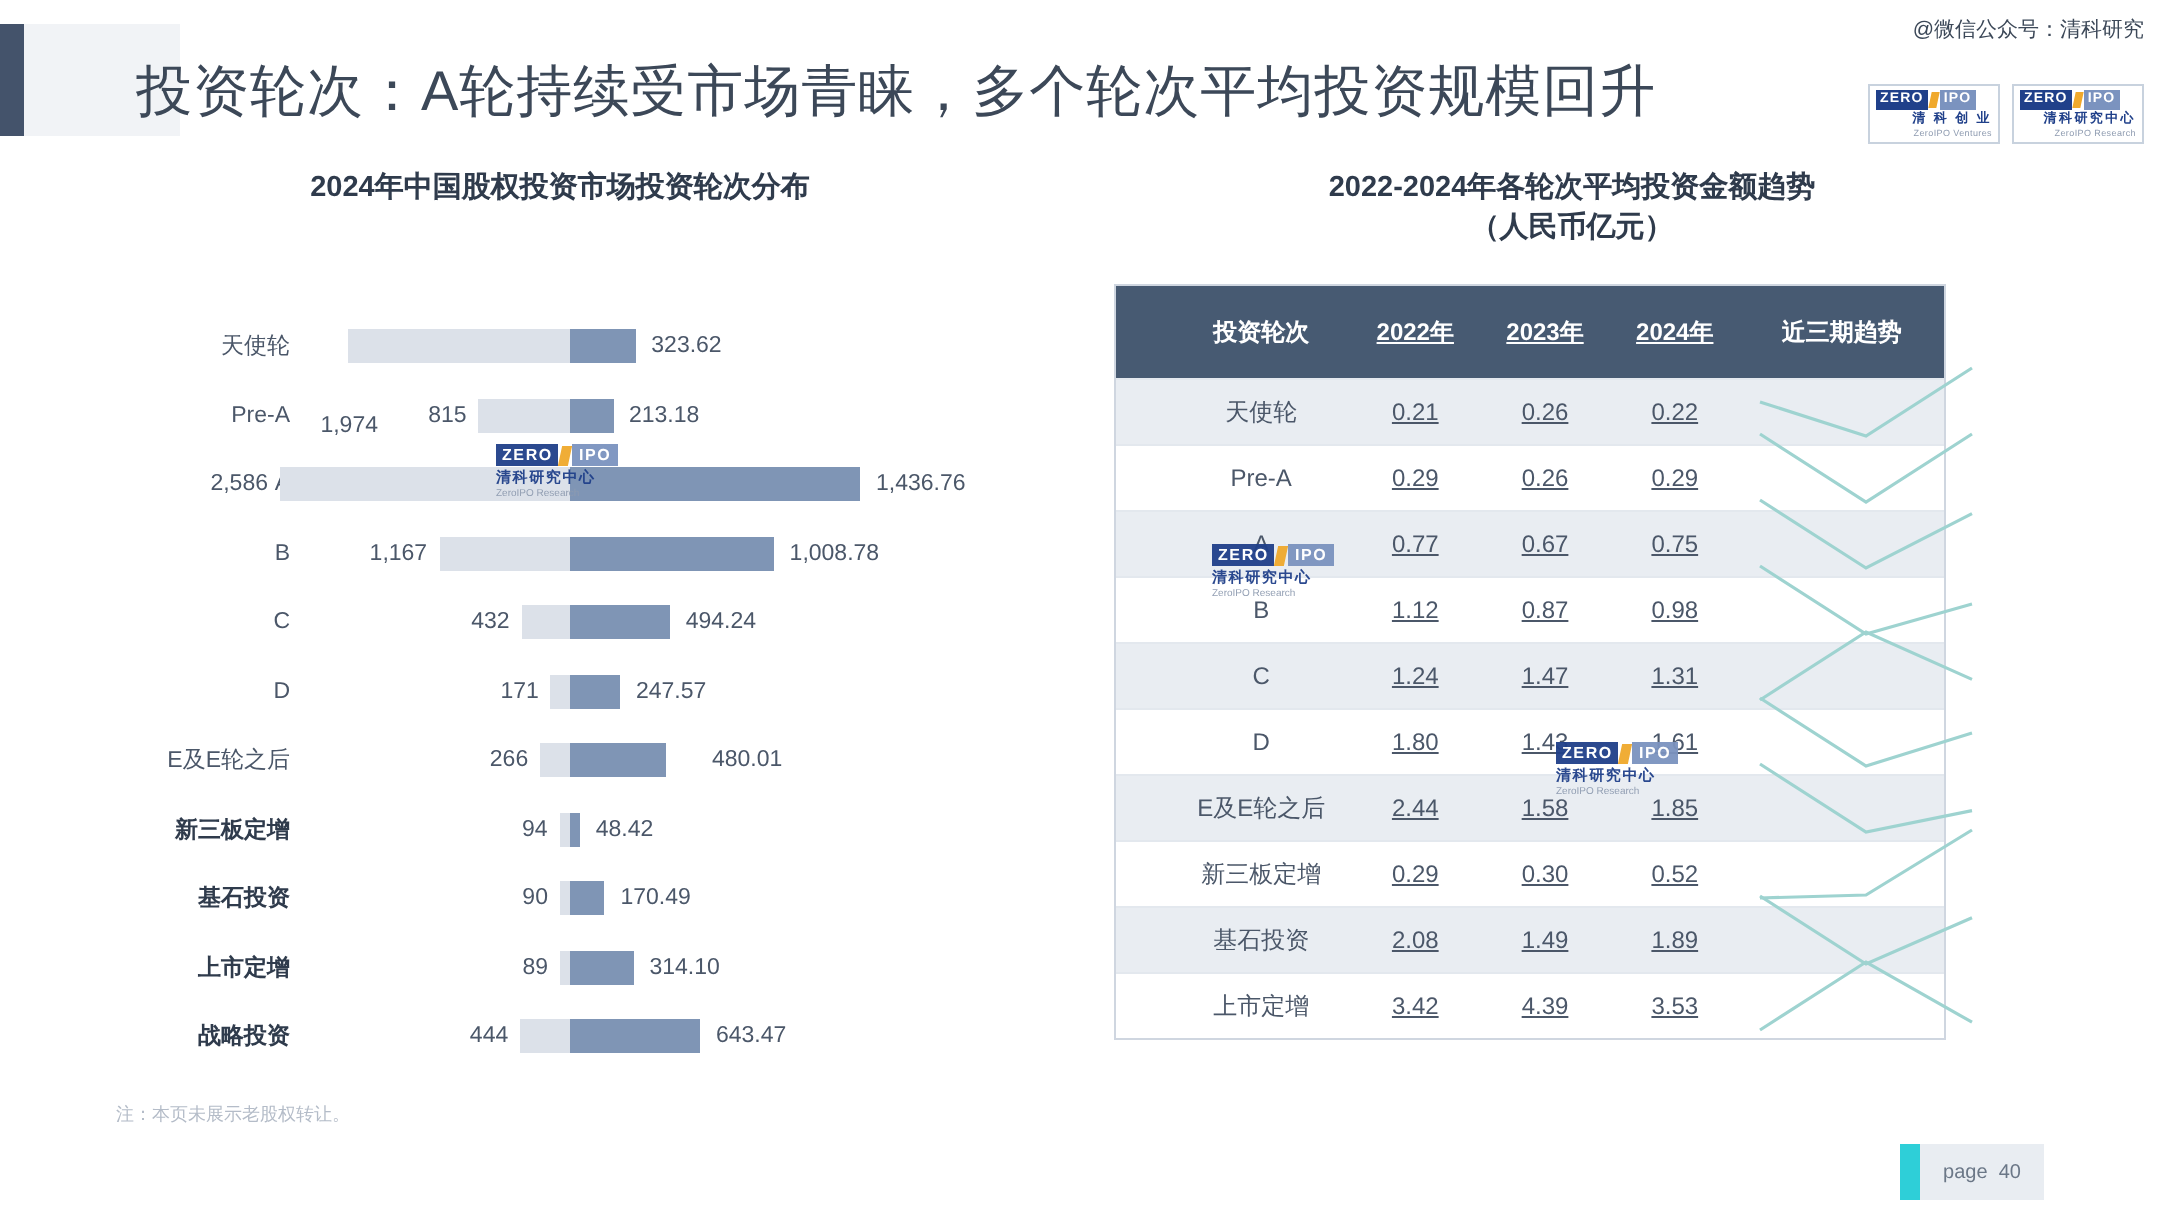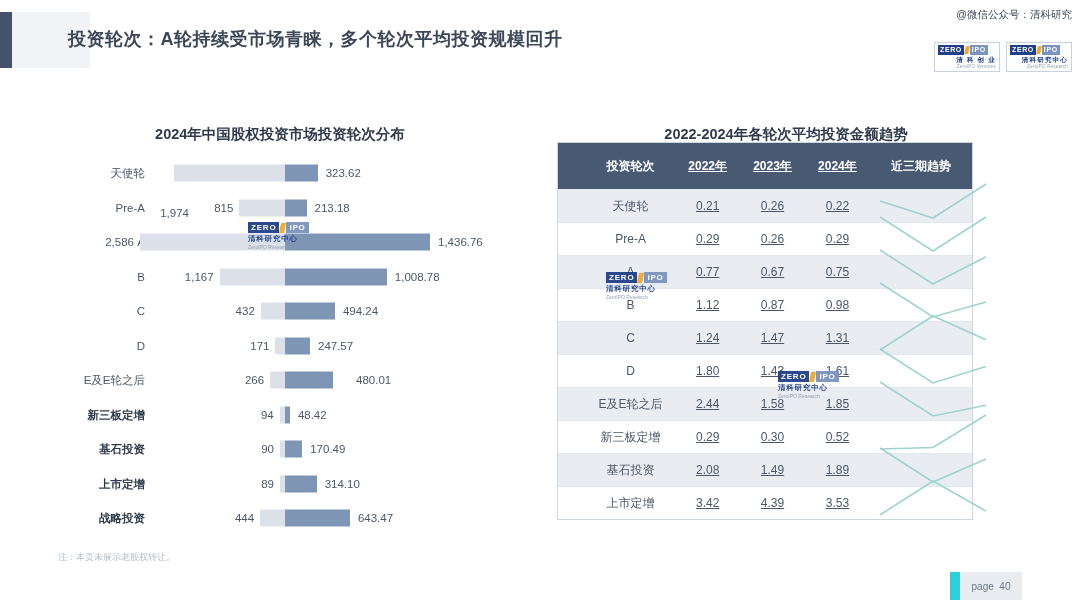--- a/index.html
+++ b/index.html
@@ -4,21 +4,21 @@
 <style>
   html,body{margin:0;padding:0;}
   body{
     width:1080px;height:608px;background:#ffffff;overflow:hidden;position:relative;
     font-family:"Liberation Sans","DejaVu Sans",sans-serif;color:#3f4c5e;
   }
   
   #header-band{position:absolute;left:0;top:12px;width:90px;height:56px;background:#f1f3f6;}
   #header-accent{position:absolute;left:0;top:12px;width:12px;height:56px;background:#44536b;}
   #page-title{
-    position:absolute;left:68px;top:27px;font-size:18px;font-weight:bold;color:#3c4858;
+    position:absolute;left:68px;top:27px;font-size:28px;font-weight:normal;color:#3c4858;
     letter-spacing:.5px;white-space:nowrap;
   }
   
   #brand{position:absolute;right:8px;top:8px;text-align:right;}
   #brand-wechat{font-size:10.5px;color:#3c4858;white-space:nowrap;margin-bottom:20px;}
   .logo-row{display:flex;gap:6px;justify-content:flex-end;}
   .logo-badge{
     border:1px solid #c8d2de;background:#ffffff;padding:2px 3px 1px 3px;width:66px;box-sizing:border-box;
   }
   .logo-top{display:flex;align-items:center;gap:1px;}
@@ -29,21 +29,21 @@
   .logo-dot{width:4px;height:8px;background:#f0a92c;transform:skewX(-12deg);}
   .logo-ipo{
     background:#7b93bf;color:#ffffff;font-size:7px;font-weight:bold;letter-spacing:.6px;
     padding:1px 2px;line-height:8px;
   }
   .logo-cn{font-size:6.5px;color:#20408a;font-weight:bold;letter-spacing:1.2px;line-height:8px;margin-top:1px;}
   .logo-en{font-size:4.5px;color:#8e9bb0;letter-spacing:.2px;line-height:6px;}
   
   #left-panel{position:absolute;left:40px;top:84px;width:480px;height:470px;}
   .panel-title{
-    text-align:center;font-size:14.5px;font-weight:bold;color:#2f3b4c;line-height:20px;margin-top:40px;
+    text-align:center;font-size:14.5px;font-weight:bold;color:#2f3b4c;line-height:20px;
   }
   #left-legend{position:absolute;left:0;top:44px;width:480px;text-align:center;font-size:11.5px;color:#5b6878;}
   .chart-row{position:absolute;left:0;width:480px;height:34px;}
   .row-label{
     position:absolute;left:0;width:105px;text-align:right;font-size:11.5px;color:#4b5769;
     top:50%;transform:translateY(-50%);
   }
   .row-label.bold{font-weight:bold;color:#2f3b4c;}
   .count-val{
     position:absolute;text-align:right;font-size:11.5px;color:#4b5769;top:50%;transform:translateY(-50%);

